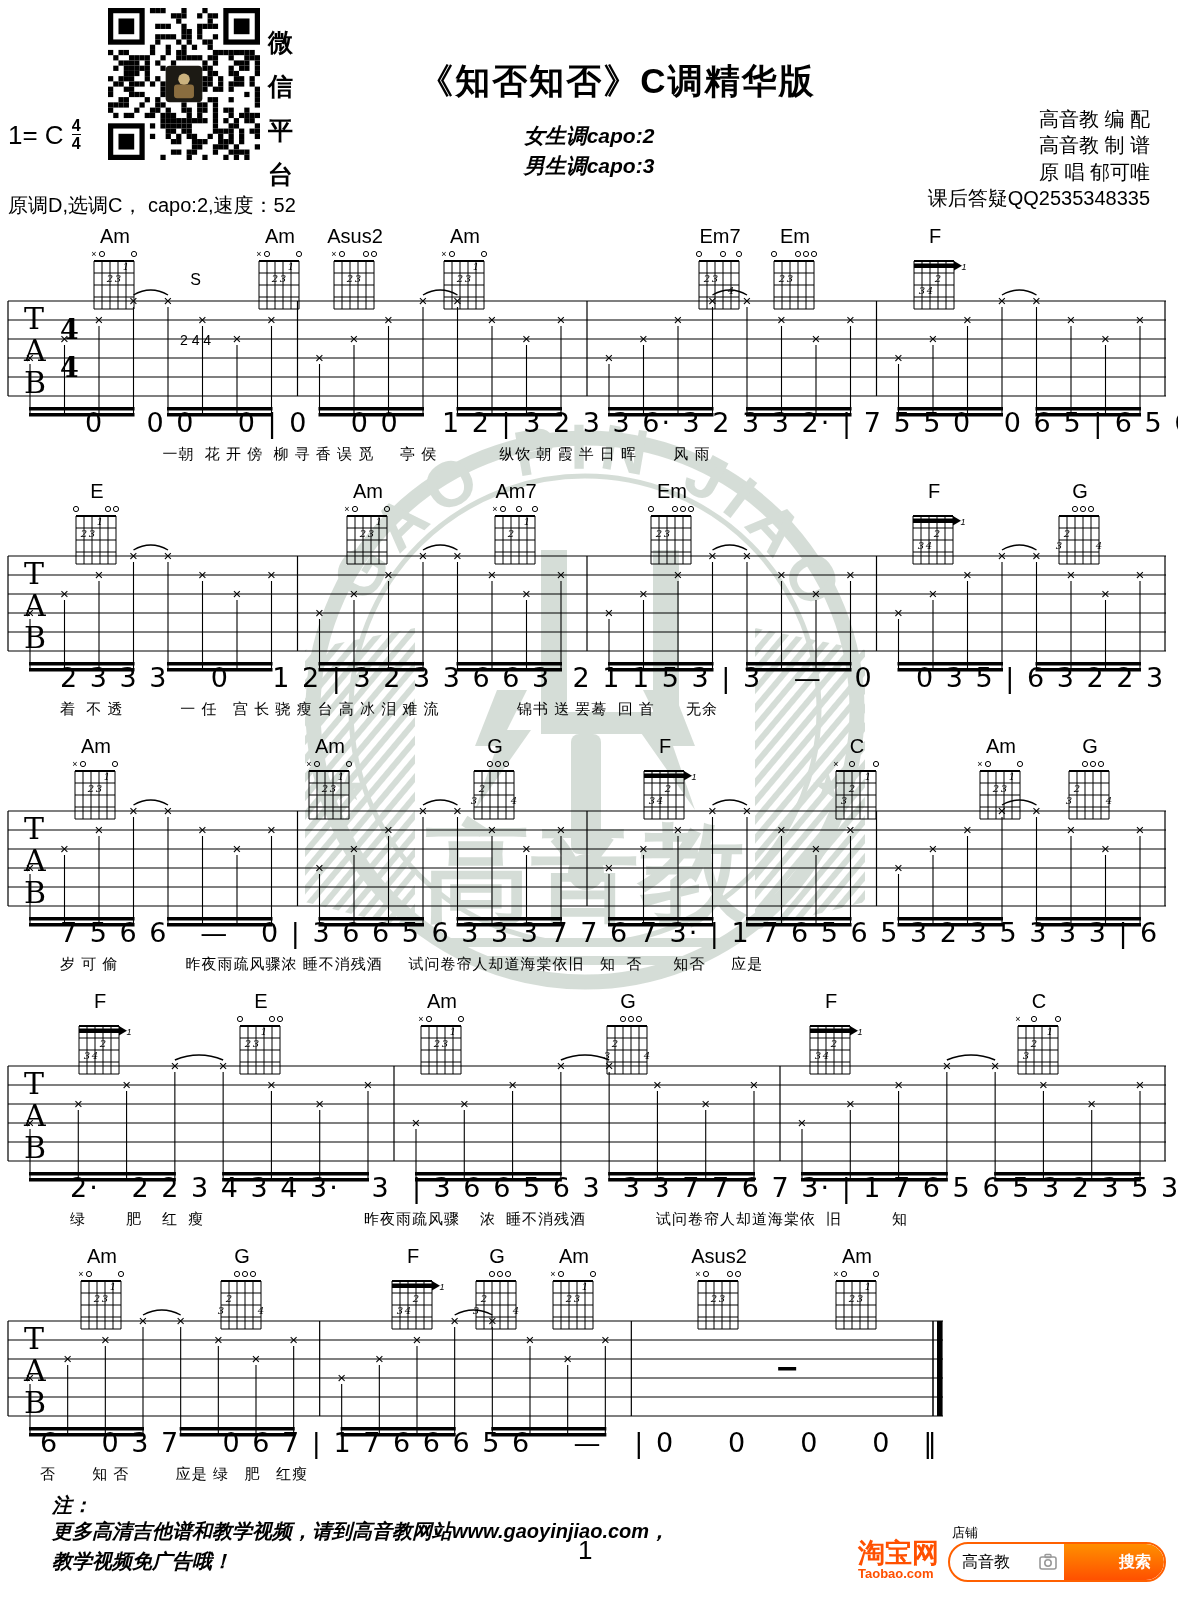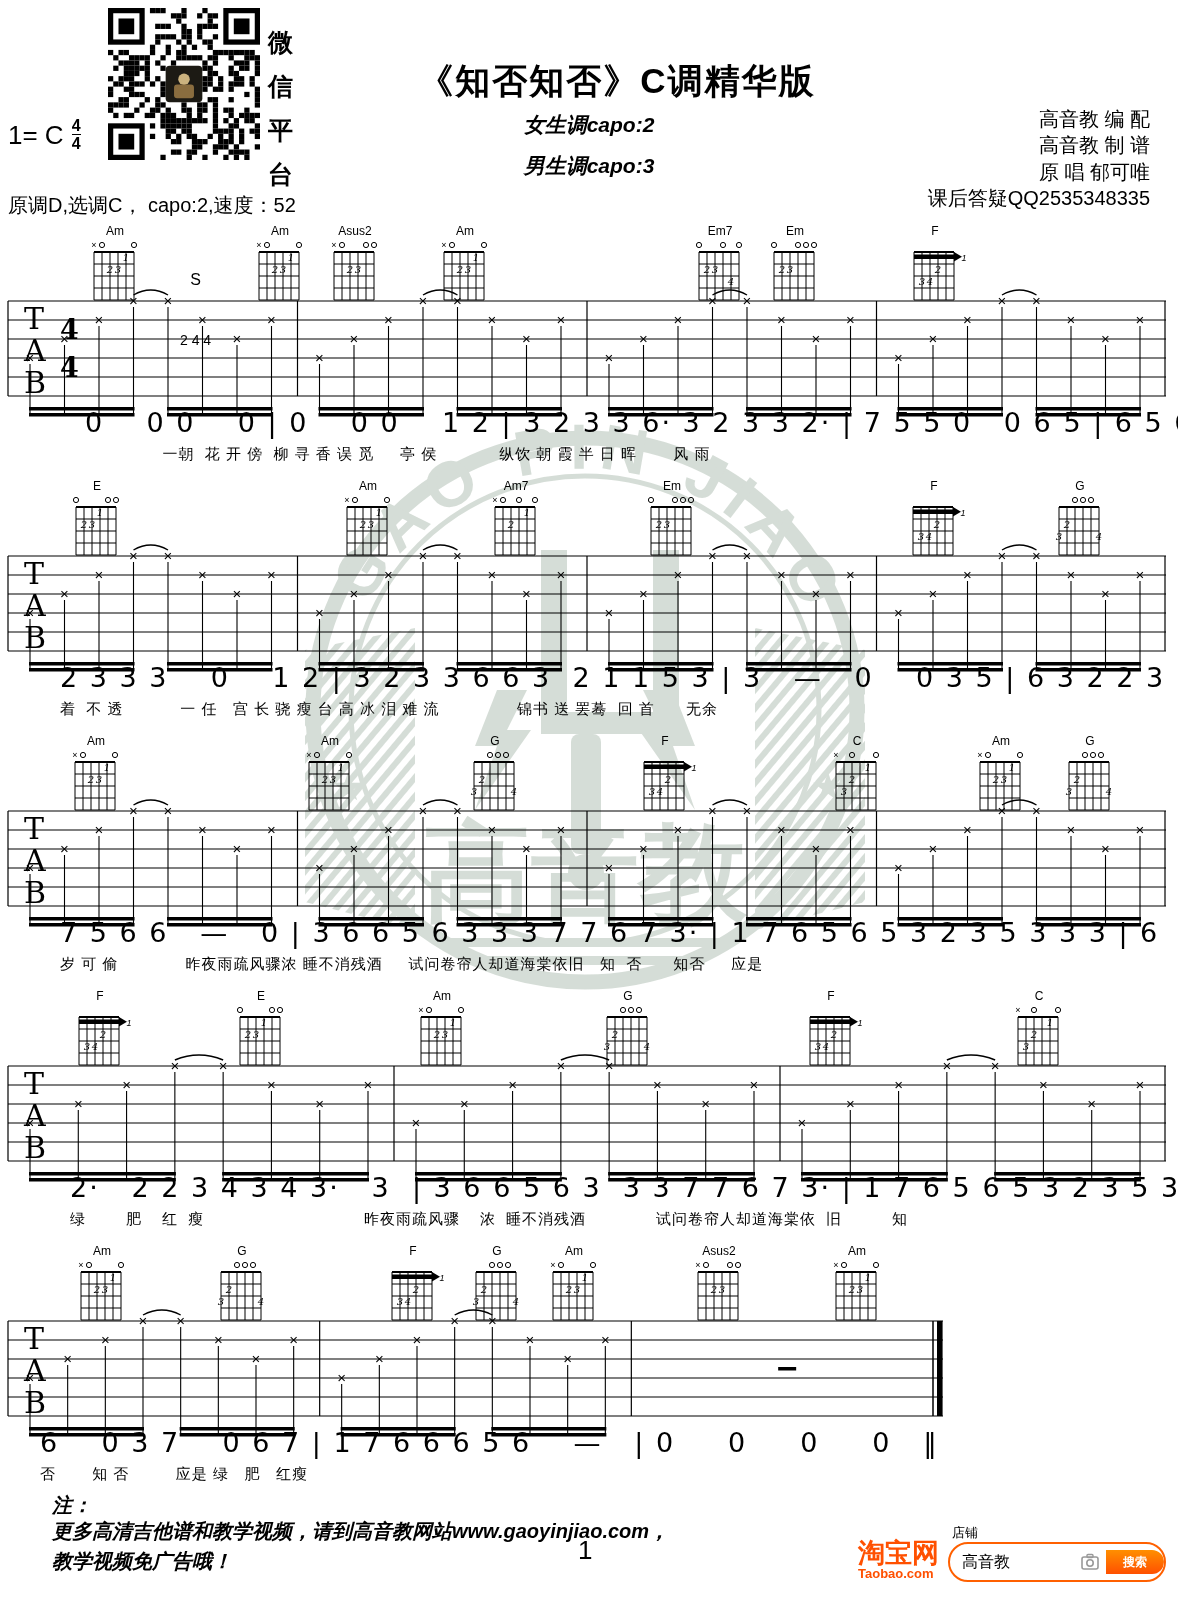--- a/index.html
+++ b/index.html
@@ -9,36 +9,36 @@
   .qr-caption{display:flex;flex-direction:column;gap:11px;font-size:25px;font-weight:bold;}
   .title{width:100%;text-align:center;font-size:35px;font-weight:bold;letter-spacing:2px;margin-left:28px;}
   .sub{width:100%;text-align:center;font-size:21px;font-weight:bold;font-style:italic;}
   .credits{right:28px;text-align:right;font-size:20px;line-height:1.32;}
   .keysig{font-size:26px;display:flex;align-items:center;gap:8px;}
   .frac{display:inline-flex;flex-direction:column;align-items:center;font-size:16px;line-height:1;font-weight:bold;}
   .frac .den{border-top:1.5px solid #000;padding-top:1px;}
   .tuning{font-size:20px;}
   .system{position:absolute;left:0;width:1178px;height:255px;}
   .chord{position:absolute;width:62px;text-align:center;}
-  .chord-name{font-size:12px;line-height:1.1;}
+  .chord-name{font-size:20px;line-height:1.1;}
   .jianpu{position:absolute;font-family:"DejaVu Sans",sans-serif;font-size:27px;letter-spacing:2px;white-space:pre;}
   .lyrics{position:absolute;font-size:15px;letter-spacing:1px;white-space:pre;}
   .annotation{position:absolute;text-align:center;font-size:16px;line-height:1.1;}
   .footnote{font-size:20px;font-weight:bold;font-style:italic;}
   .pagenum{font-size:26px;}
   .order{font-size:21px;font-weight:bold;font-style:italic;}
   .tb-logo{color:#ff5000;font-weight:bold;font-size:27px;line-height:1;}
   .tb-domain{color:#ff5000;font-weight:bold;font-size:13px;line-height:1;}
   .tb-tab{font-size:13px;font-weight:normal;}
   .tb-pill{position:absolute;display:flex;align-items:center;border:2px solid #ff6000;border-radius:20px;
            height:36px;width:214px;background:#fff;overflow:hidden;}
   .tb-query{flex:1;font-size:16px;padding-left:12px;}
-  .tb-btn{width:58px;height:24px;background:linear-gradient(180deg,#ff8f00,#ff5000);color:#fff;
-          font-size:12px;font-weight:bold;display:flex;align-items:center;justify-content:center;
-          border-radius:0 18px 18px 0;}
+  .tb-btn{width:58px;height:36px;background:linear-gradient(180deg,#ff8f00,#ff5000);color:#fff;
+          font-size:16px;font-weight:bold;display:flex;align-items:center;justify-content:center;
+          border-radius:0 18px 18px 0;padding-left:42px;}
   .wm{position:absolute;opacity:.48;pointer-events:none;}
 </style>
 </head>
 <body>
 
 <div class="page">
 
   <svg id="qr" class="abs" style="left:108px;top:8px" width="152" height="152">
       <rect x="41.93103448275862" y="0" width="5.241379310344827" height="5.241379310344827" fill="#000"></rect>
       <rect x="47.172413793103445" y="0" width="5.241379310344827" height="5.241379310344827" fill="#000"></rect>
@@ -331,21 +331,21 @@
       <rect x="66.04137931034482" y="76.52413793103447" width="19.917241379310344" height="13.627586206896552" rx="3" fill="#8a6d3f"></rect>
     </svg>
   <div id="qr-caption" class="abs qr-caption" style="left:268px;top:26px">
       <div>微</div>
       <div>信</div>
       <div>平</div>
       <div>台</div>
     </div>
 
   <div class="abs title" style="top:58px">《知否知否》C调精华版</div>
-  <div class="abs sub" style="top:111px">女生调capo:2</div>
+  <div class="abs sub" style="top:122px">女生调capo:2</div>
   <div class="abs sub" style="top:152px">男生调capo:3</div>
 
   <div class="abs keysig" style="left:8px;top:118px">
     <span>1= C</span>
     <span class="frac">
       <span>4</span>
       <span class="den">4</span>
     </span>
   </div>
   <div class="abs tuning" style="left:8px;top:192px">原调D,选调C， capo:2,速度：52</div>

